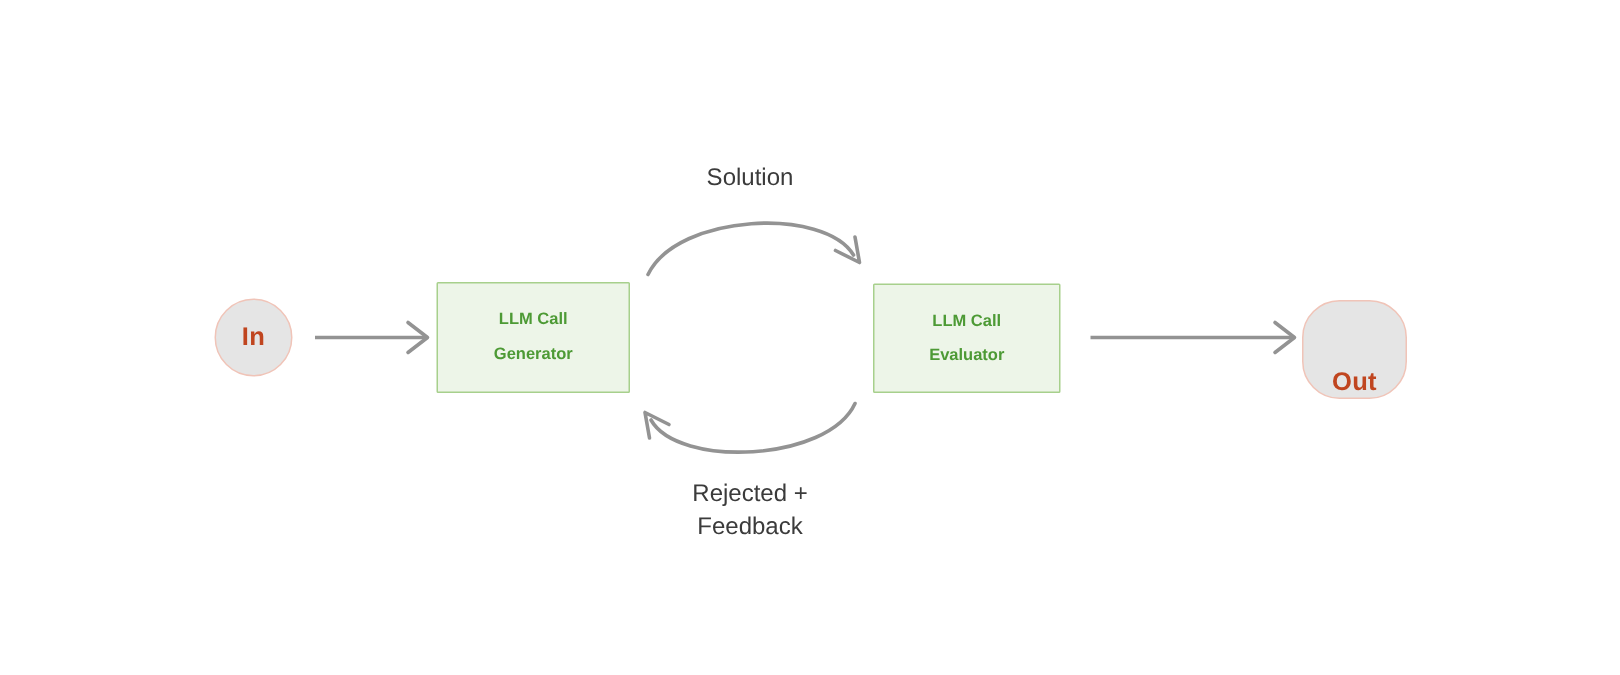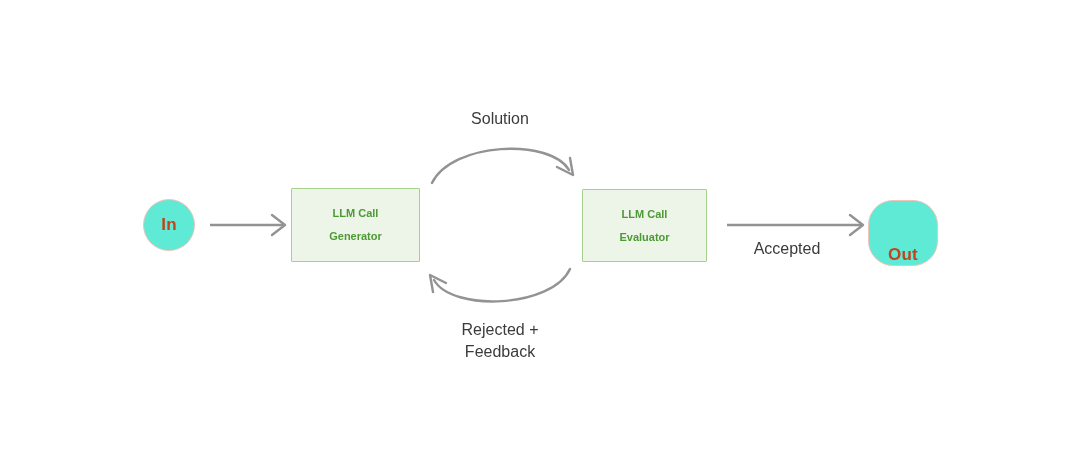--- a/index.html
+++ b/index.html
@@ -27,21 +27,21 @@
   
   .node {
     position: absolute;
     box-sizing: border-box;
     display: flex;
     align-items: center;
     justify-content: center;
     text-align: center;
   }
   .terminal {
-    background: #5eead4;
+    background: #e5e5e5;
     border: 1.6px solid #f0c4b8;
     color: #c0451f;
     font-weight: bold;
     font-size: 17px;
     letter-spacing: 0.2px;
   }
   #node-in {
     left: 143px;
     top: 199px;
     width: 52px;
@@ -151,15 +151,14 @@
 
   <div class="node terminal" id="node-out">
     <span class="node-label">Out</span>
   </div>
 
   <div class="edge-label" id="label-solution">Solution</div>
 
   <div class="edge-label" id="label-rejected">Rejected +
 Feedback</div>
 
-  <div class="edge-label" id="label-accepted">Accepted</div>
 
 </div>
 
 </body></html>

